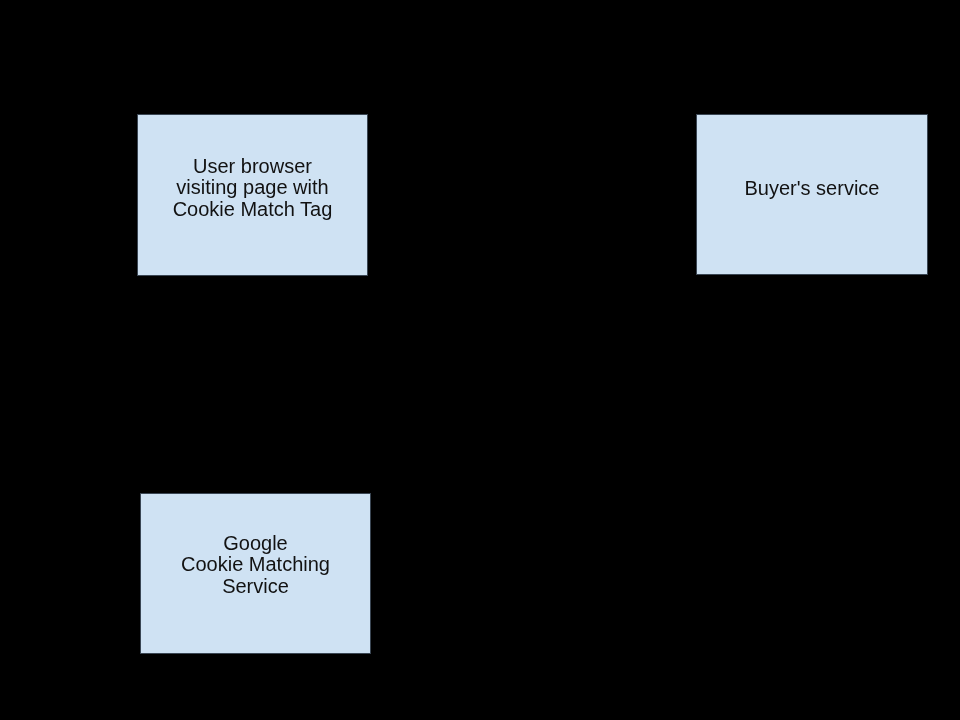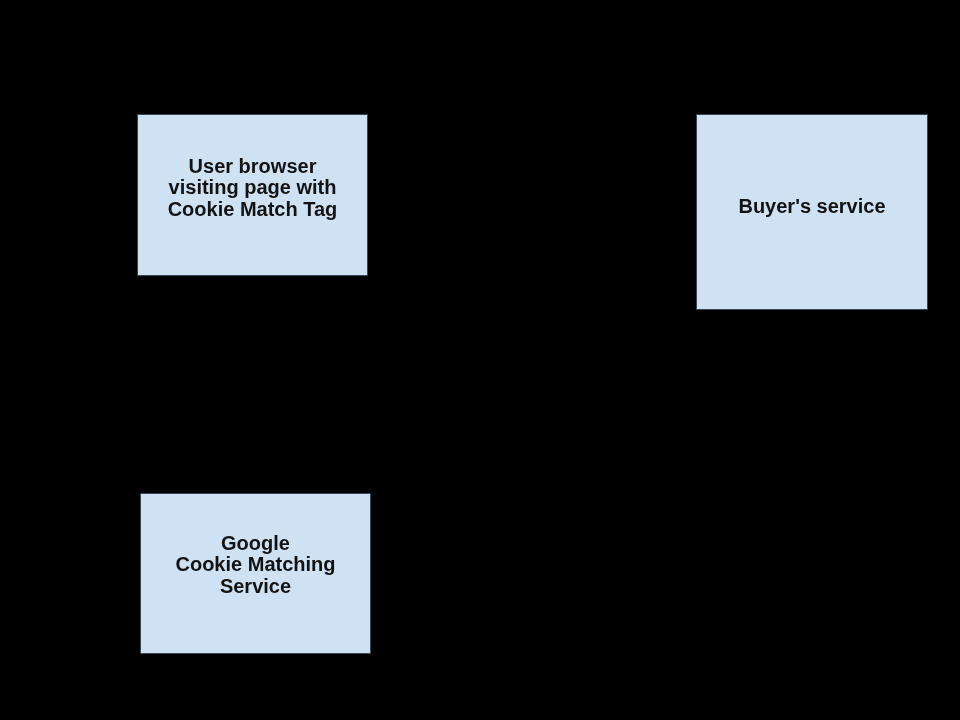--- a/index.html
+++ b/index.html
@@ -19,25 +19,24 @@
     position: absolute;
     background: #cfe2f3;
     border: 1px solid #3a4653;
     display: flex;
     align-items: center;
     justify-content: center;
     text-align: center;
     font-size: 20px;
     line-height: 21.5px;
     color: #121212;
-    font-weight: bold;
   }
   .node .label { white-space: pre-line; }
   #node-user-browser   { left: 137px; top: 114px; width: 231px; height: 162px; padding-bottom: 14px; }
-  #node-buyers-service { left: 696px; top: 114px; width: 232px; height: 196px; padding-bottom: 11px; justify-content: center; }
+  #node-buyers-service { left: 696px; top: 114px; width: 232px; height: 161px; padding-bottom: 11px; justify-content: center; }
   #node-google-cms     { left: 140px; top: 493px; width: 231px; height: 161px; padding-bottom: 17px; }
 </style>
 </head>
 <body>
 
 <div class="stage">
 
   <div class="node" id="node-user-browser">
     <div class="label">User browser
 visiting page with

